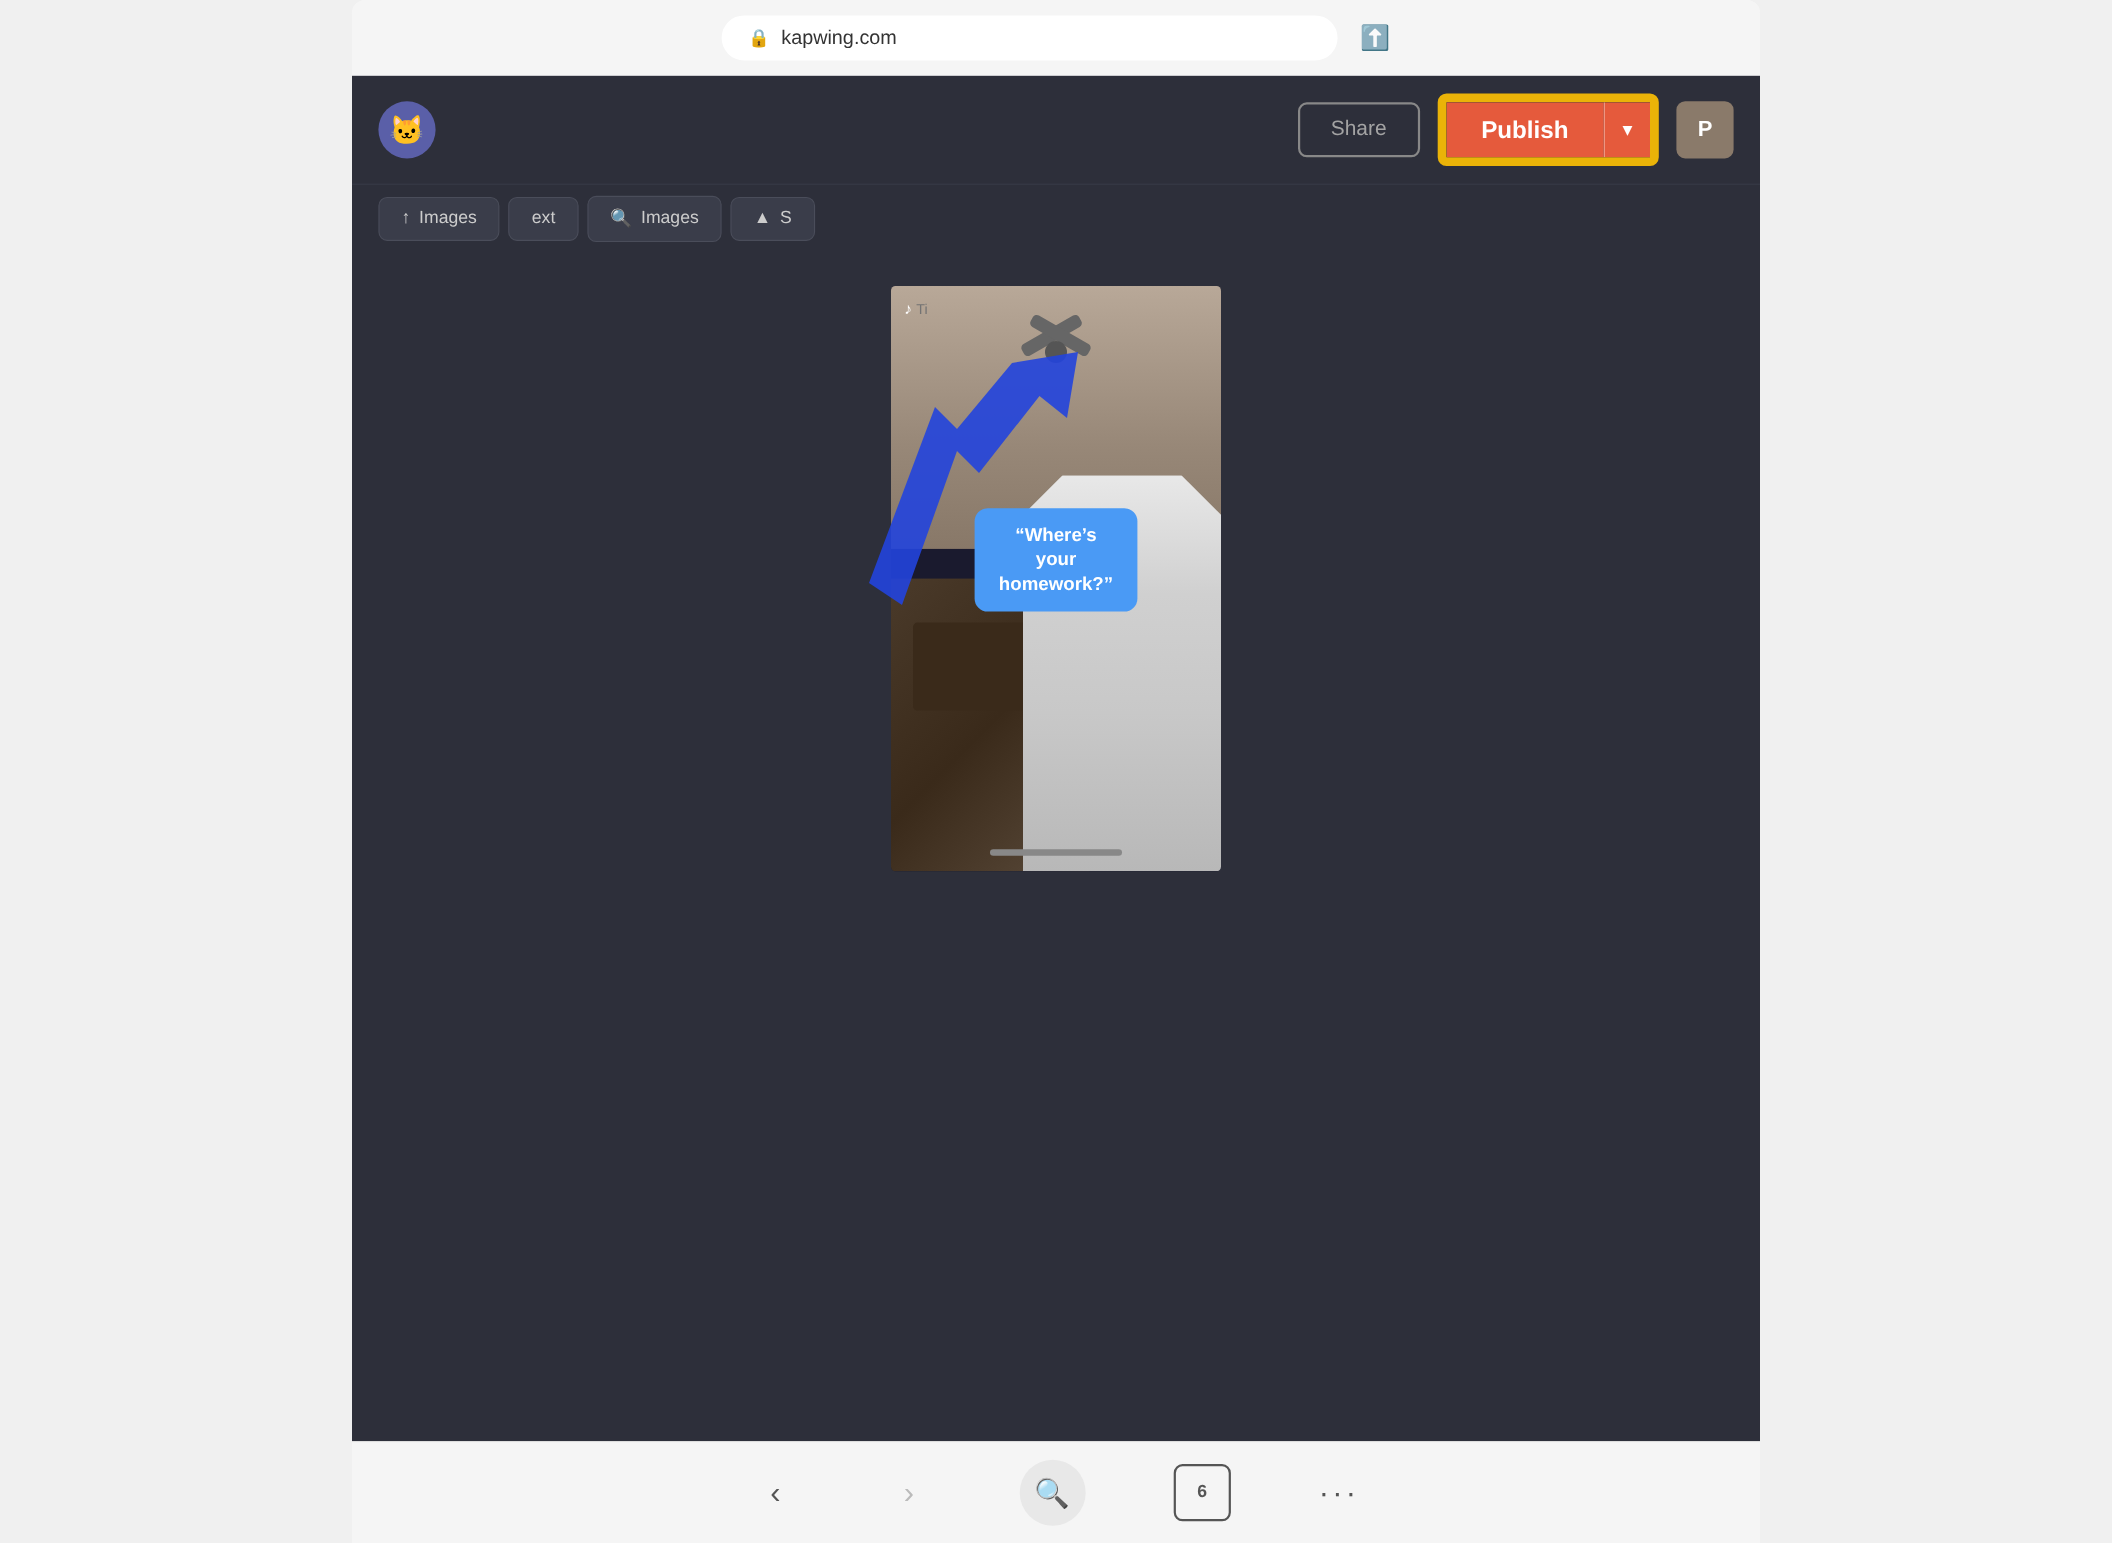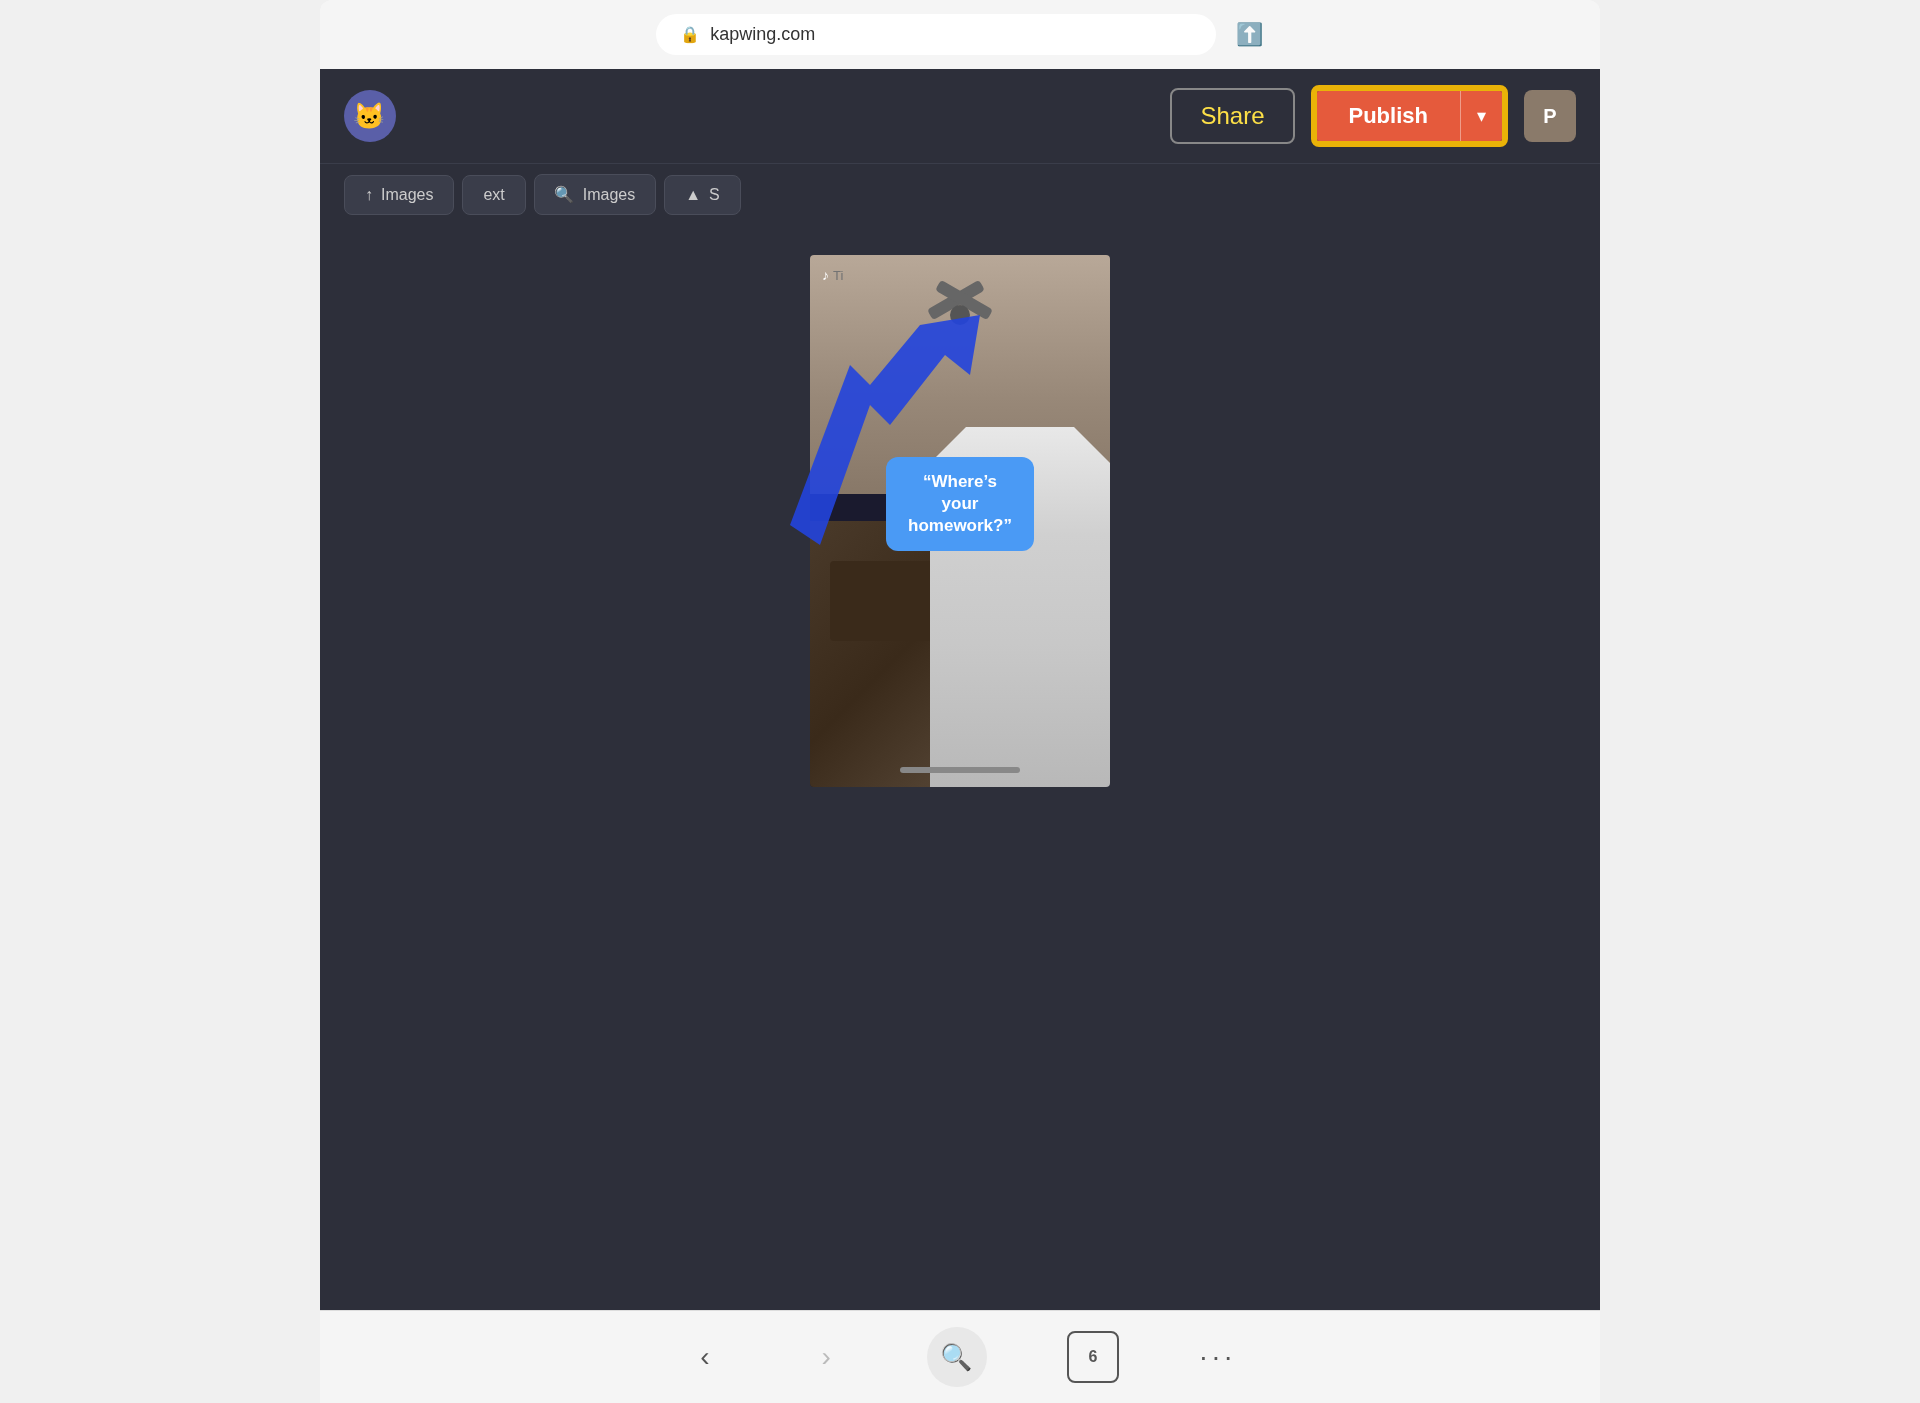--- a/index.html
+++ b/index.html
@@ -89,32 +89,32 @@
       overflow: hidden;
       flex-shrink: 0;
     }
 
     .spacer { flex: 1; }
 
     .share-button {
       background: transparent;
       border: 2px solid #888;
       border-radius: 8px;
-      color: #fde047;
-      font-size: 24px;
+      color: #a3a3a3;
+      font-size: 19px;
       font-weight: 500;
       padding: 12px 28px;
       cursor: pointer;
       text-align: right;
     }
 
     .publish-group {
       display: flex;
       align-items: stretch;
-      border: 6px solid #eab308;
+      border: 8px solid #eab308;
       border-radius: 8px;
       overflow: hidden;
     }
 
     .publish-button {
       background: #e55a3c;
       border: none;
       color: #fff;
       font-size: 22px;
       font-weight: 700;

